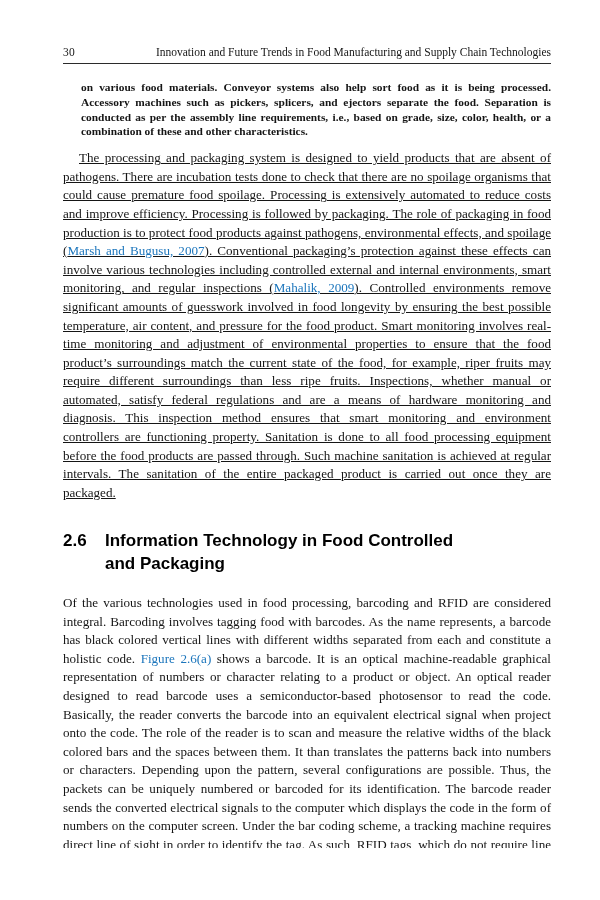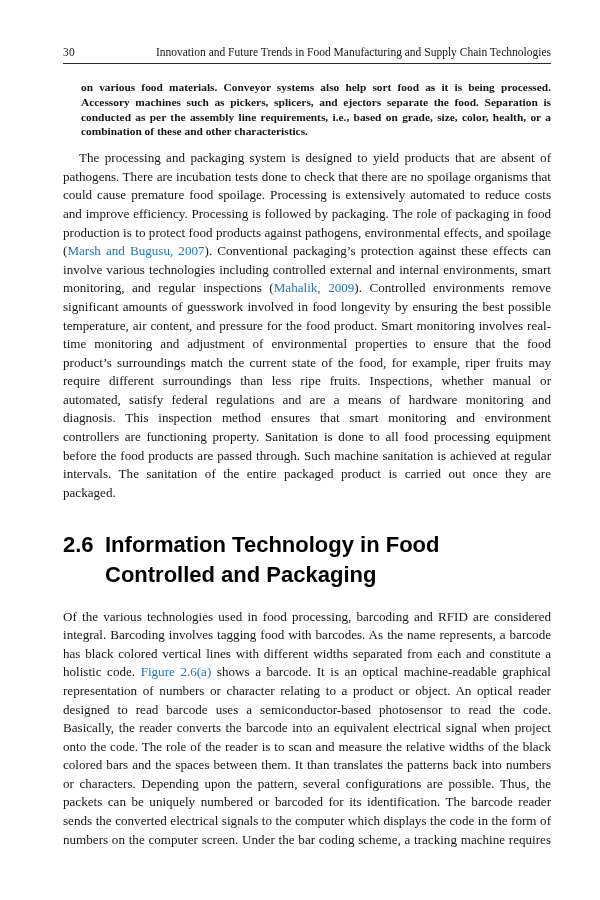--- a/index.html
+++ b/index.html
@@ -19,29 +19,29 @@
   .page-num { letter-spacing: 0.2px; }
   .running-title { text-align: center; }
   .quote {
     margin: 16px 0 10px 18px;
     font-size: 11.4px; line-height: 1.3; text-align: justify; font-weight: bold;
   }
   p.body {
     font-size: 13.1px; line-height: 1.42; text-align: justify;
     hyphens: auto; -webkit-hyphens: auto;
   }
-  p.body.first-indent { text-indent: 16px; }
+  p.body.first-indent { text-indent: 16px; text-decoration: underline; }
   a.cite {
     color: var(--link-color); text-decoration: none; cursor: pointer;
   }
   h2.section {
     display: flex; align-items: flex-start;
     margin: 28px 0 18px;
     font-family: "Liberation Sans", sans-serif;
-    font-weight: bold; font-size: 22px; line-height: 1.35;
+    font-weight: bold; font-size: 17px; line-height: 1.35;
     color: #000;
   }
   .sec-num { flex: 0 0 42px; }
   .sec-title { max-width: 372px; }
 </style>
 </head>
 <body>
 
 <div class="page">
 

